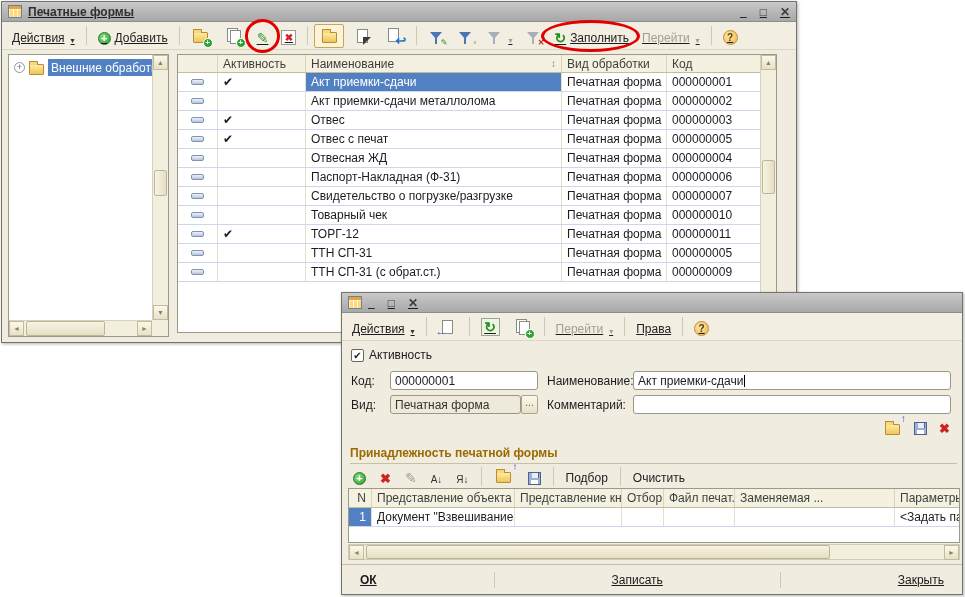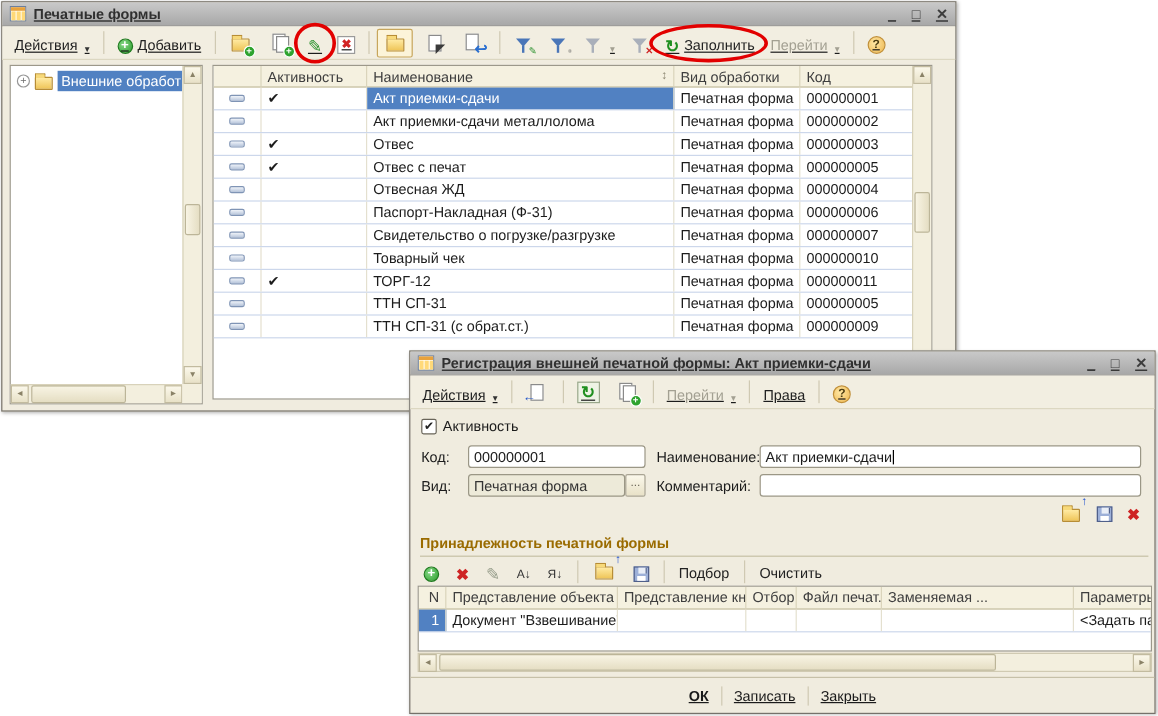--- a/index.html
+++ b/index.html
@@ -147,21 +147,21 @@
 .d1 { width:143px; }
 .d2 { width:107px; }
 .d3 { width:42px; }
 .d4 { width:71px; }
 .d5 { width:160px; }
 .d6 { width:200px; }
 .dhsb { position:absolute; left:6px; top:203px; width:612px; height:16px; background:#f3efde;
   border:1px solid #d0cab2; display:flex; align-items:stretch; }
 
 .dlg-footer { height:30px; flex:none; border-top:1px solid #c6c0a8; display:flex; align-items:center;
-  justify-content:center; padding:0 8px; }
+  justify-content:space-between; padding:0 8px; }
 .fbtn { padding:2px 10px; color:#1a1a1a; }
 .fbtn.ok { font-weight:bold; }
 .fsep { width:1px; height:16px; background:#cfc9b2; }
 </style>
 </head>
 <body>
 
 <div class="window main">
   <div class="titlebar">
     <svg width="14" height="13">
@@ -412,21 +412,20 @@
 
 <div class="window dialog">
   <div class="titlebar">
     <svg width="14" height="13">
       <rect x="0.5" y="0.5" width="13" height="12" fill="#ffffff" stroke="#6b7f9e"></rect>
       <rect x="1" y="1" width="12" height="3" fill="#e8a23c"></rect>
       <rect x="1.5" y="4.5" width="3.5" height="7.5" fill="#ffd978"></rect>
       <rect x="5.8" y="4.5" width="3.5" height="7.5" fill="#ffd978"></rect>
       <rect x="10" y="4.5" width="3" height="7.5" fill="#ffd978"></rect>
     </svg>
-    <span class="t">Регистрация внешней печатной формы: Акт приемки-сдачи</span>
     <span class="wctrls">
       <span>_</span>
       <span>□</span>
       <span>✕</span>
     </span>
   </div>
 
   <div class="toolbar">
     <button class="tbtn">
       <span>Действия</span>

